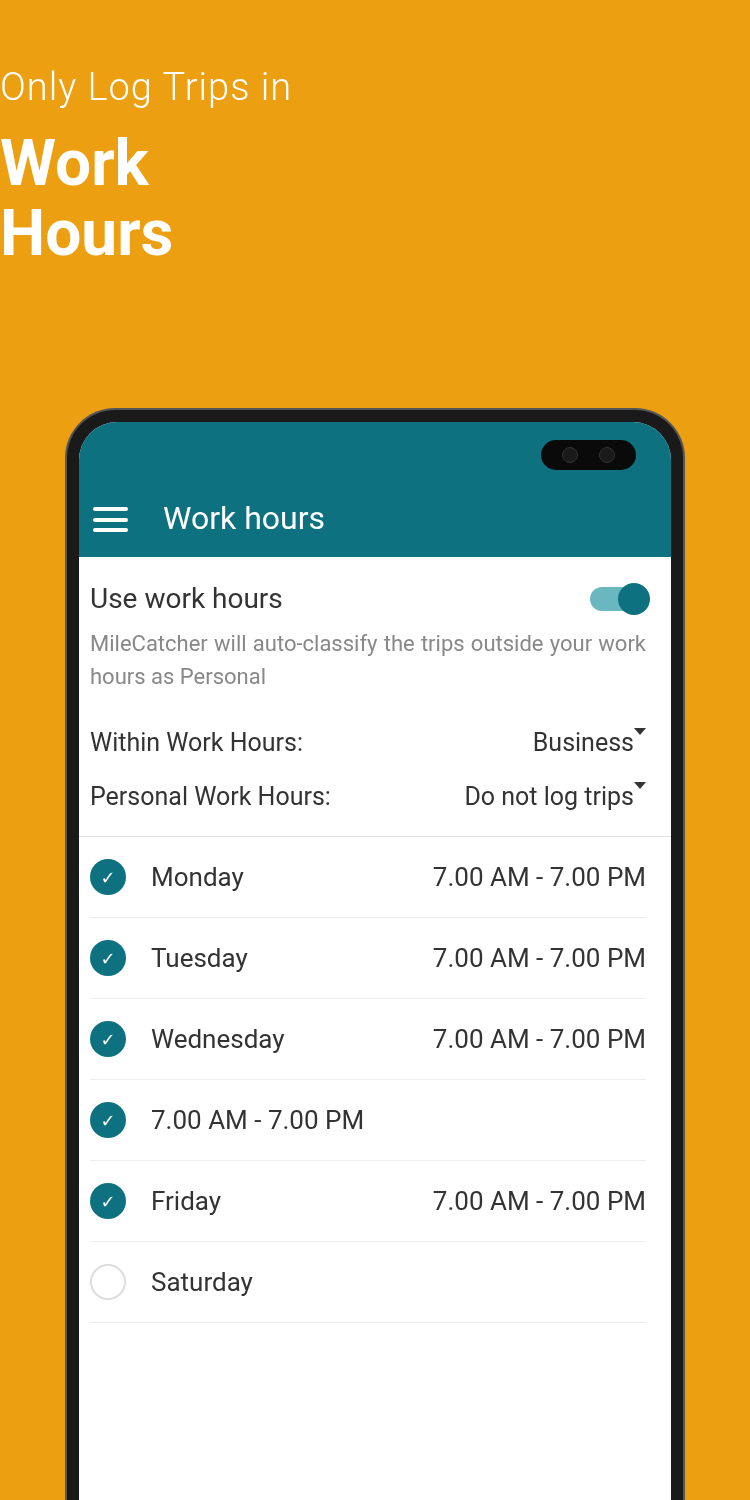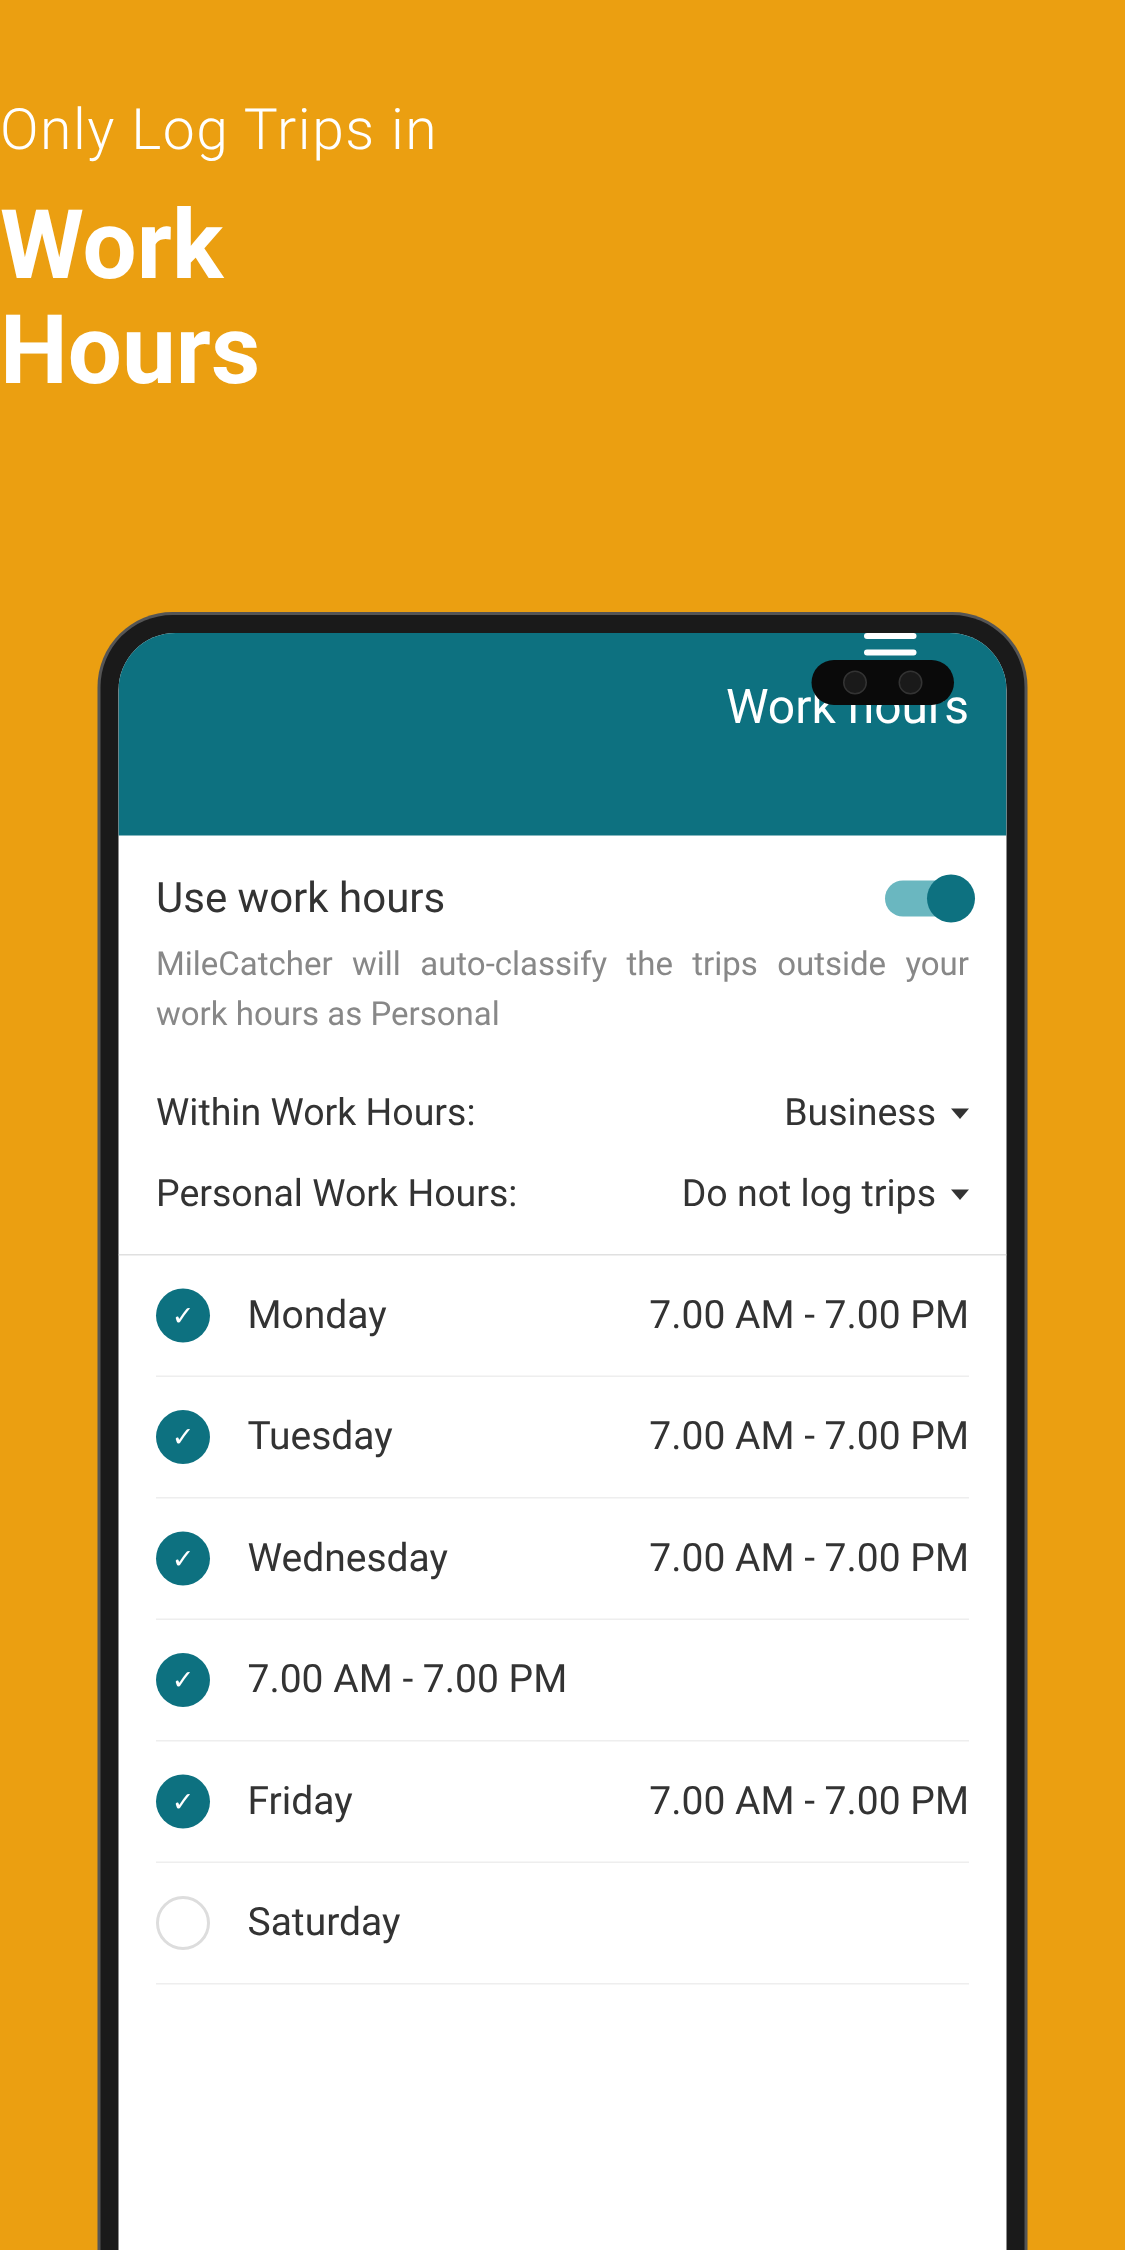--- a/index.html
+++ b/index.html
@@ -67,21 +67,20 @@
       background: #1a1a1a;
       border-radius: 50%;
       border: 1px solid #333;
     }
     .app-header {
       background: #0d7180;
       height: 135px;
       display: flex;
       align-items: flex-end;
       padding: 0 25px 20px 14px;
-      flex-direction: column;
     }
     .hamburger {
       width: 35px;
       height: 25px;
       display: flex;
       flex-direction: column;
       justify-content: space-between;
       margin-right: 35px;
       margin-bottom: 5px;
     }
@@ -90,21 +89,21 @@
       height: 4px;
       background: #fff;
       border-radius: 2px;
     }
     .app-title {
       color: #fff;
       font-size: 32px;
       font-weight: 400;
     }
     .content {
-      padding: 25px 25px 0 25px;
+      padding: 25px 25px 0 11px;
     }
     .toggle-row {
       display: flex;
       justify-content: space-between;
       align-items: center;
       margin-bottom: 12px;
     }
     .toggle-label {
       font-size: 28px;
       color: #333;
@@ -135,22 +134,20 @@
     .classify-row {
       display: flex;
       justify-content: space-between;
       align-items: center;
       margin-bottom: 25px;
       font-size: 25px;
       color: #333;
     }
     .classify-dropdown {
       display: flex;
-      align-items: center;
-      gap: 10px;
     }
     .chevron-down {
       width: 0;
       height: 0;
       border-left: 6px solid transparent;
       border-right: 6px solid transparent;
       border-top: 7px solid #333;
     }
     .divider {
       height: 1px;

